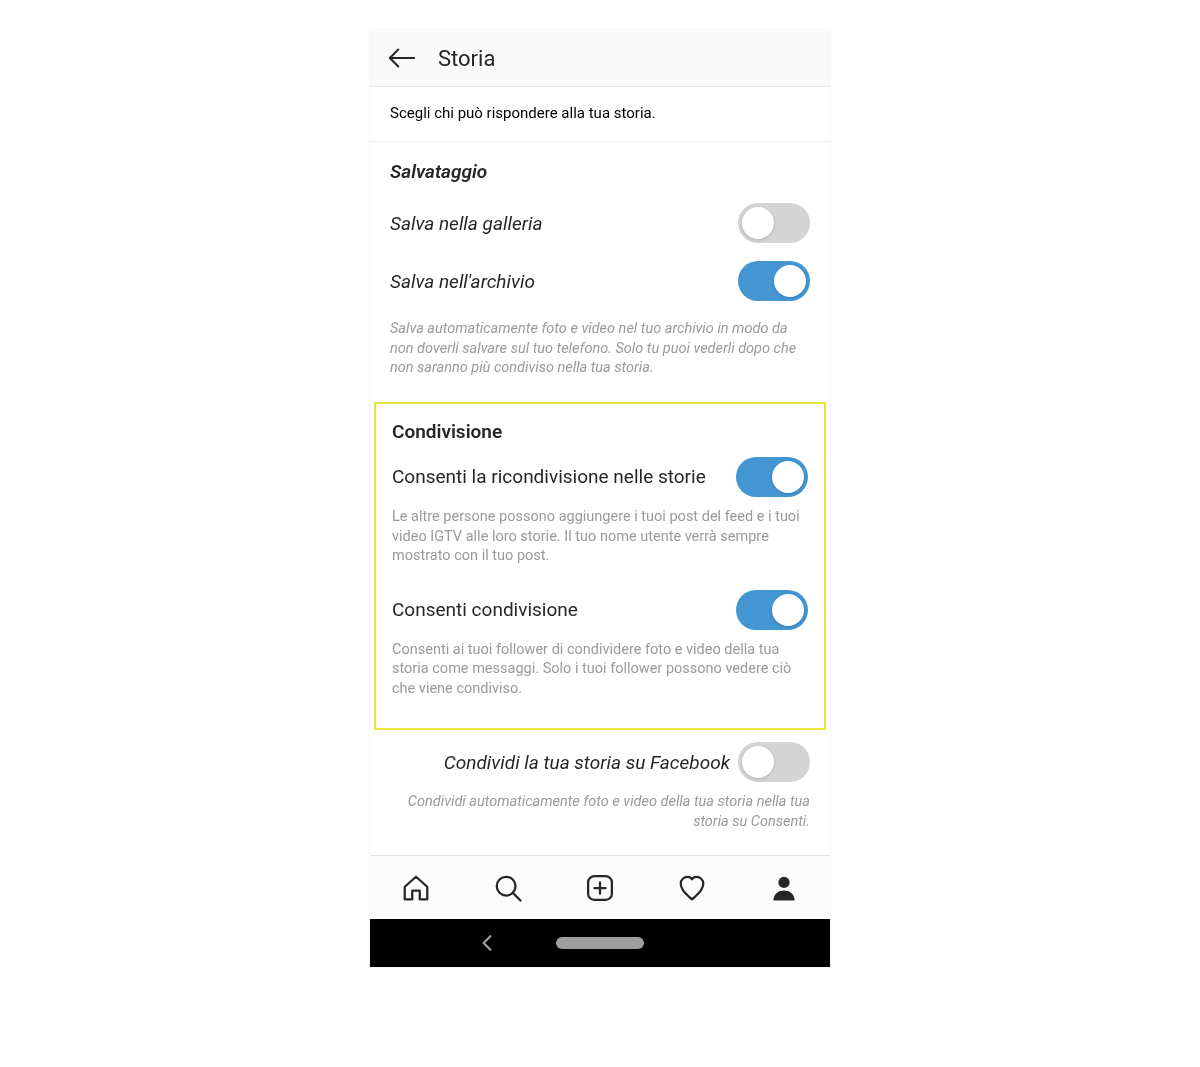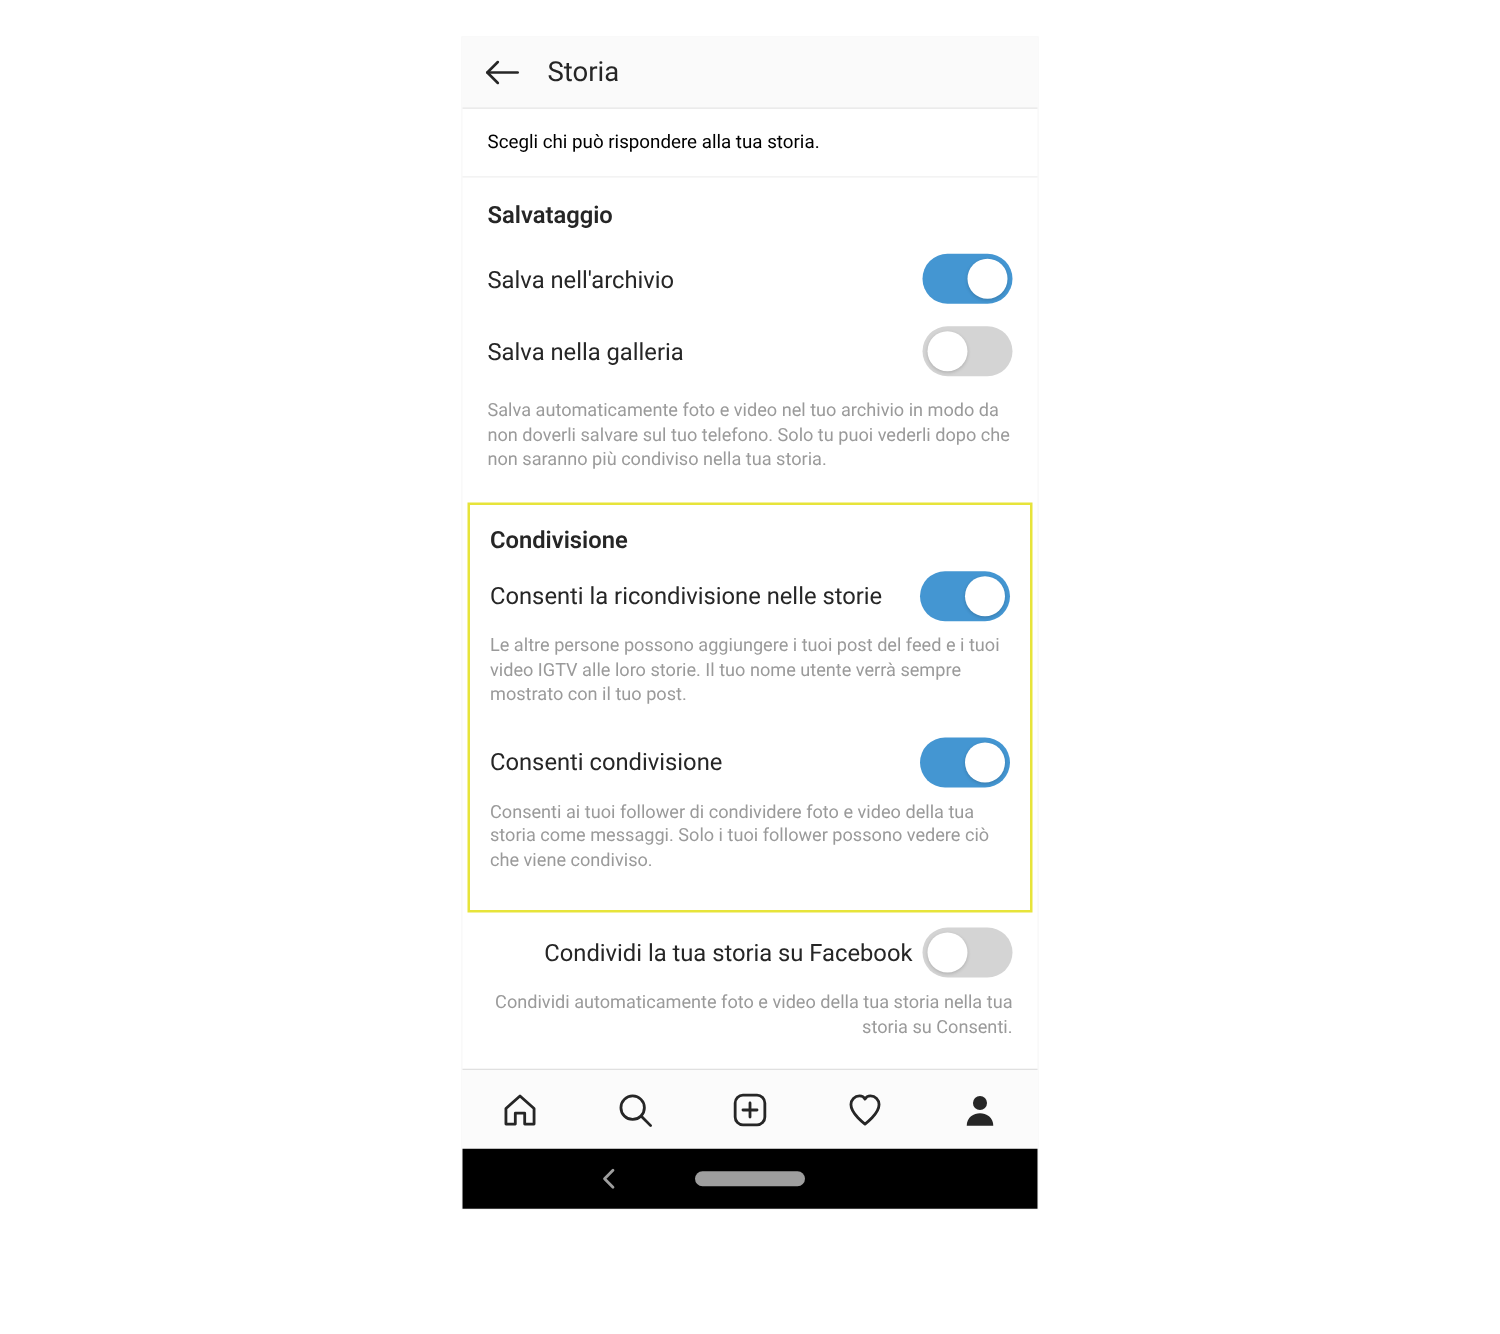--- a/index.html
+++ b/index.html
@@ -45,20 +45,21 @@
     color: #000000;
     padding: 16px 20px 18px 20px;
     line-height: 1.35;
   }
   .divider {
     height: 1px;
     background: #efefef;
   }
   .section {
     padding: 18px 20px 0 20px;
+    font-style: italic;
   }
   .section-title {
     font-size: 19px;
     font-weight: 600;
     color: #262626;
     margin-bottom: 20px;
   }
   .row {
     display: flex;
     align-items: center;
@@ -158,29 +159,29 @@
     <div class="header-title">Storia</div>
   </div>
 
   <div class="subtext">Scegli chi può rispondere alla tua storia.</div>
   <div class="divider"></div>
 
   <div class="section">
     <div class="section-title">Salvataggio</div>
 
     <div class="row">
+      <div class="row-label">Salva nella galleria</div>
+      <div class="toggle off">
+          <div class="knob"></div>
+        </div>
+    </div>
+
+    <div class="row">
       <div class="row-label">Salva nell'archivio</div>
       <div class="toggle on">
-          <div class="knob"></div>
-        </div>
-    </div>
-
-    <div class="row">
-      <div class="row-label">Salva nella galleria</div>
-      <div class="toggle off">
           <div class="knob"></div>
         </div>
     </div>
 
     <div class="help">Salva automaticamente foto e video nel tuo archivio in modo da non doverli salvare sul tuo telefono. Solo tu puoi vederli dopo che non saranno più condiviso nella tua storia.</div>
   </div>
 
   <div class="highlight-box">
     <div class="section-title">Condivisione</div>
 

